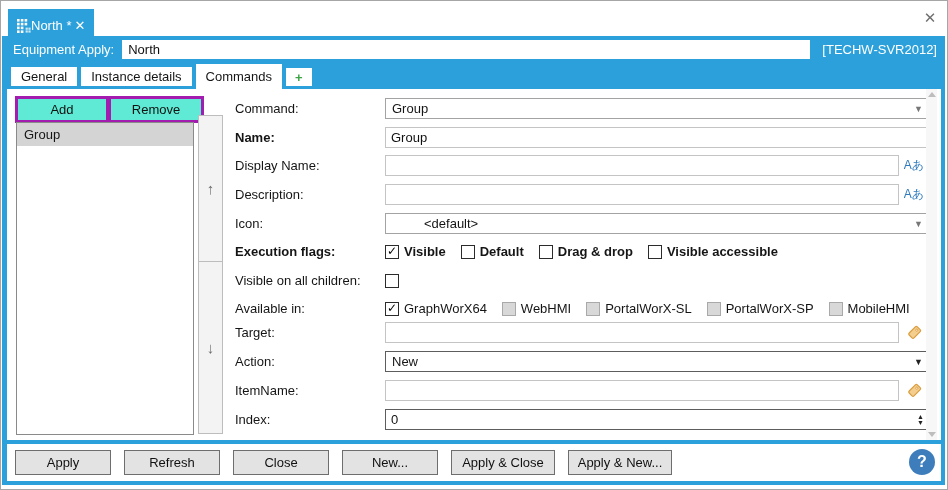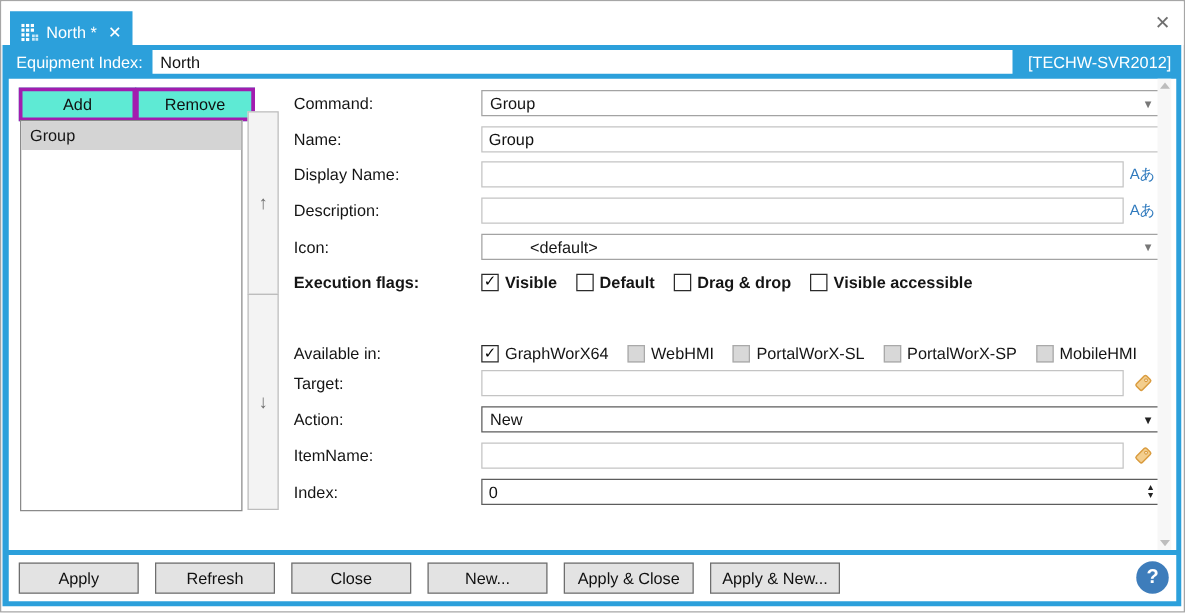--- a/index.html
+++ b/index.html
@@ -1,21 +1,21 @@
 <!DOCTYPE html>
 <html><head>
 <meta charset="utf-8">
 <style>
   html,body{margin:0;padding:0;background:#f3f3f3;font-family:"Liberation Sans","DejaVu Sans",sans-serif;}
   .window{position:relative;width:948px;height:490px;box-sizing:border-box;background:#fff;
           border:1px solid #a6a6a6;box-shadow:0 2px 3px rgba(0,0,0,.28);overflow:hidden;}
   
   .titlebar{position:absolute;top:0;left:0;right:0;height:35px;background:#fff;}
   .doc-tab{position:absolute;left:7px;top:8px;height:33px;background:var(--accent);
-           display:flex;align-items:center;gap:6px;padding:0 9px;color:#fff;font-size:13px;}
+           display:flex;align-items:center;padding:0 9px;color:#fff;font-size:13px;}
   .doc-tab .tab-close{font-size:13px;font-weight:bold;margin-left:3px;cursor:default;}
   .win-close{position:absolute;right:7px;top:7px;width:20px;height:20px;color:#6f6f6f;
              font-size:15px;display:flex;align-items:center;justify-content:center;}
   
   .frame{position:absolute;top:35px;left:1px;width:943px;bottom:4px;box-sizing:border-box;
          background:var(--accent);padding:0 4px 4px 5px;display:flex;flex-direction:column;}
   .equip-row{height:25px;display:flex;align-items:center;color:#fff;font-size:13px;padding:1px 2px;}
   .equip-row .lbl{white-space:nowrap;margin:0 8px 0 4px;}
   .equip-row input{flex:1;height:19px;border:none;outline:none;font-size:13px;padding:0 6px;color:#111;}
   .equip-row .server{white-space:nowrap;margin-left:12px;margin-right:2px;}
@@ -112,25 +112,31 @@
       </span>
       <span>North *</span>
       <span class="tab-close">✕</span>
     </div>
     <div class="win-close">✕</div>
   </div>
 
   <div class="frame">
 
     <div class="equip-row">
-      <span class="lbl">Equipment Index:</span>
+      <span class="lbl">Equipment Apply:</span>
       <input class="tin" style="flex: 1 1 0%; height: 19px; background: rgb(255, 255, 255); padding: 0px 6px;" type="text" value="North">
       <span class="server">[TECHW-SVR2012]</span>
     </div>
 
+    <div class="tabstrip">
+      <div class="tab">General</div>
+      <div class="tab">Instance details</div>
+      <div class="tab active">Commands</div>
+      <div class="tab plus">+</div>
+    </div>
 
     <div class="content">
 
       <div class="btn-small" style="left:8px;top:7px;width:88px;">Add</div>
       <div class="btn-small" style="left:101px;top:7px;width:90px;">Remove</div>
 
       <div class="listbox">
         <div class="list-item selected">
           <span>Group</span>
         </div>
@@ -147,21 +153,21 @@
 
       <div class="frow" style="top:9px;left:0;right:0;">
         <span class="flabel">Command:</span>
         <div class="fctrl combo">
           <span>Group</span>
           <span class="arrow">▼</span>
         </div>
       </div>
 
       <div class="frow" style="top:38px;left:0;right:0;">
-        <span class="flabel" style="font-weight:normal;">Name:</span>
+        <span class="flabel" style="font-weight:bold;">Name:</span>
         <div class="fctrl tbox">
           <input class="tin" type="text" value="Group" style="">
         </div>
       </div>
 
       <div class="frow" style="top:66px;left:0;right:0;">
         <span class="flabel">Display Name:</span>
         <div class="fctrl tbox short">
           <input class="tin" type="text" value="" style="">
         </div>
@@ -203,20 +209,28 @@
             <span class="cb"></span>
             <span>Drag &amp; drop</span>
           </span>
           <span class="cbitem">
             <span class="cb"></span>
             <span>Visible accessible</span>
           </span>
         </div>
       </div>
 
+      <div class="frow" style="top:181px;left:0;right:0;">
+        <span class="flabel">Visible on all children:</span>
+        <div class="cbgroup">
+          <span class="cbitem">
+            <span class="cb"></span>
+          </span>
+        </div>
+      </div>
 
       <div class="frow" style="top:209px;left:0;right:0;">
         <span class="flabel">Available in:</span>
         <div class="cbgroup">
           <span class="cbitem">
             <span class="cb checked"></span>
             <span>GraphWorX64</span>
           </span>
           <span class="cbitem">
             <span class="cb disabled"></span>

